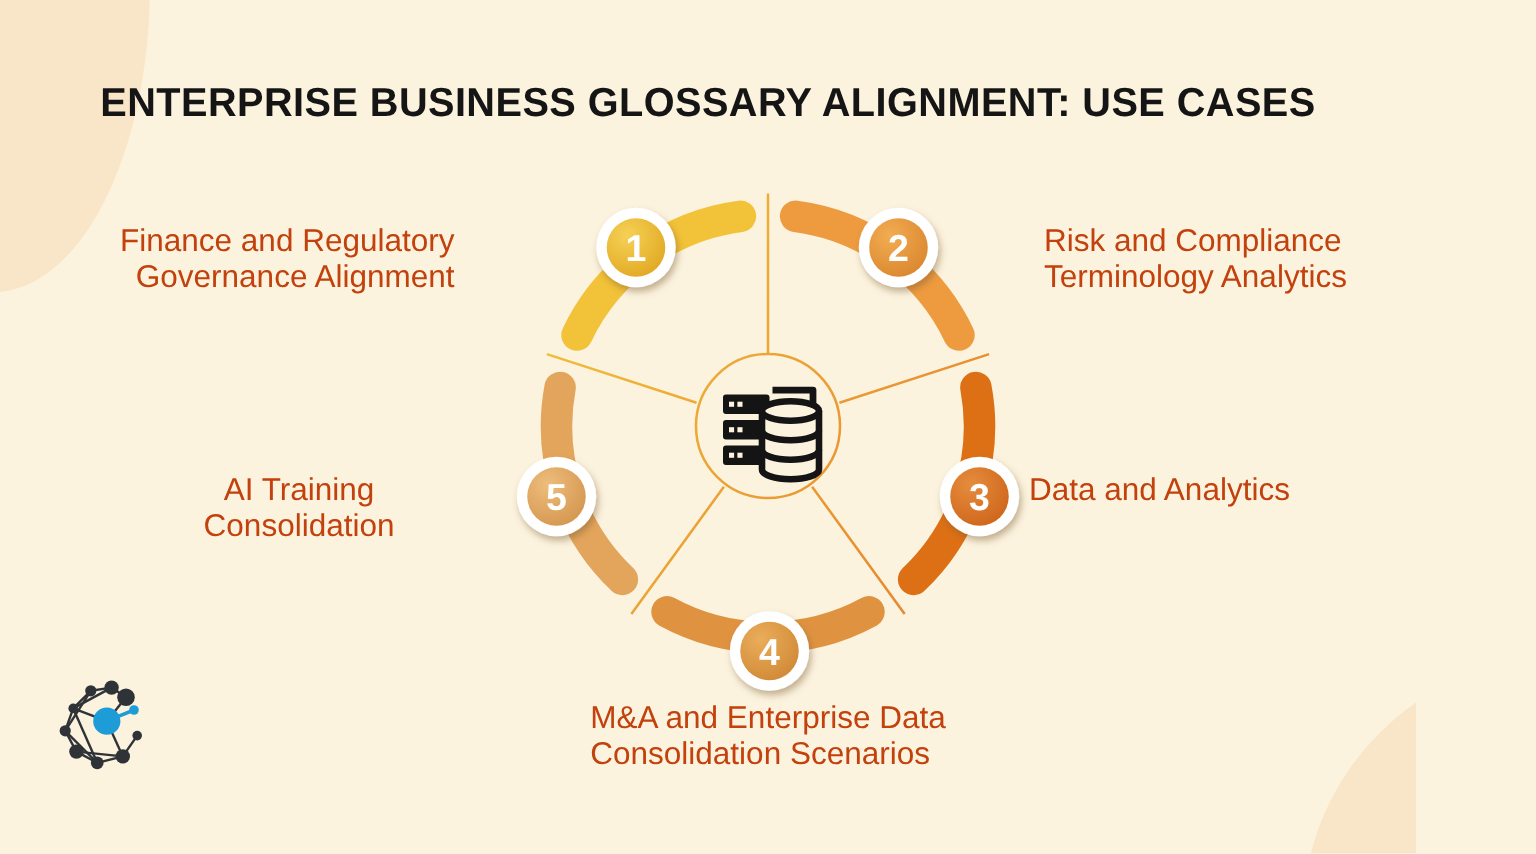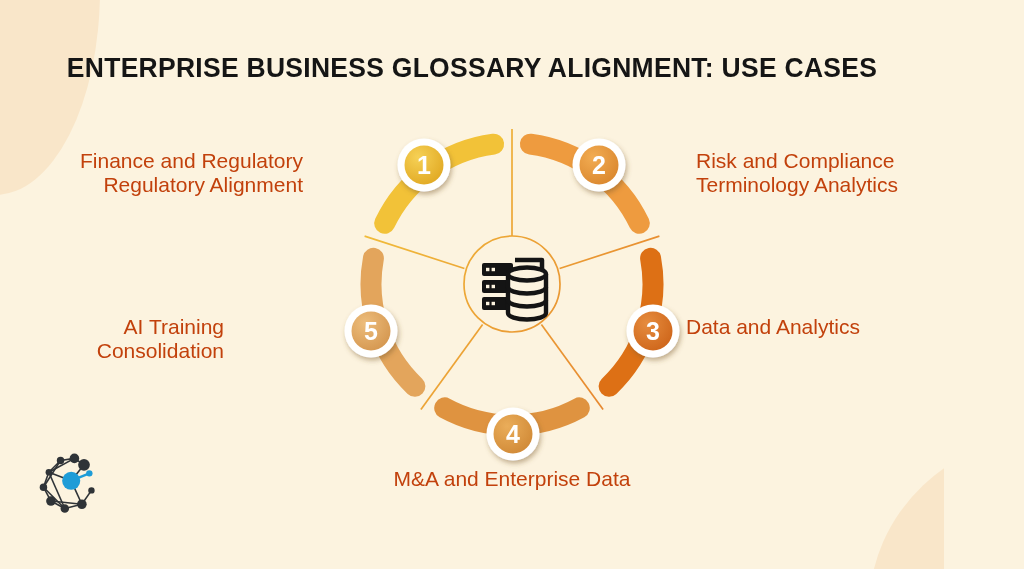--- a/index.html
+++ b/index.html
@@ -15,21 +15,21 @@
     font-size:27px;font-weight:bold;letter-spacing:.3px;color:#151515;
     transform:scaleX(.98);
   }
   .wheel{position:absolute;left:0;top:0;}
   .label{position:absolute;font-size:21px;line-height:23.5px;color:#c2410c;}
   .label span{display:block;white-space:nowrap;}
   .label-1{right:641px;top:149px;text-align:right;}
   .label-2{left:648px;top:149px;text-align:left;margin-left:48px;}
   .label-3{left:686px;top:315px;text-align:right;}
   .label-4{left:512px;top:467px;transform:translateX(-50%);text-align:left;}
-  .label-5{right:720px;top:315px;text-align:right;}
+  .label-5{right:681px;top:315px;text-align:center;}
   .logo{position:absolute;left:36px;top:452px;}
   .badge-num{
     font-family:"Liberation Sans",sans-serif;font-size:25px;font-weight:bold;
     fill:#ffffff;
   }
 </style>
 </head>
 <body>
 
 <div class="stage">
@@ -137,31 +137,32 @@
         <path d="M -4 -13 V 26 A 19 6.5 0 0 0 34 26 V -13" fill="#FCF3DF"></path>
         <path d="M -4 0  A 19 6.5 0 0 0 34 0" fill="none"></path>
         <path d="M -4 13 A 19 6.5 0 0 0 34 13" fill="none"></path>
         <ellipse cx="15" cy="-13" rx="19" ry="6.5" fill="#FCF3DF"></ellipse>
       </g>
     </g>
   </svg>
 
   <div class="label label-1">
     <span>Finance and Regulatory</span>
-    <span>Regulatory Alignment</span>
+    <span>Governance Alignment</span>
   </div>
   <div class="label label-2">
     <span>Risk and Compliance</span>
     <span>Terminology Analytics</span>
   </div>
   <div class="label label-3">
     <span>Data and Analytics</span>
   </div>
   <div class="label label-4">
     <span>M&amp;A and Enterprise Data</span>
+    <span>Consolidation Scenarios</span>
   </div>
   <div class="label label-5">
     <span>AI Training</span>
     <span>Consolidation</span>
   </div>
 
   <svg class="logo" width="64" height="64" viewBox="0 0 60 60">
     <g stroke="#2F3337" stroke-width="1.5">
       <line x1="23" y1="8" x2="36" y2="6"></line>
       <line x1="36" y1="6" x2="45" y2="12"></line>

